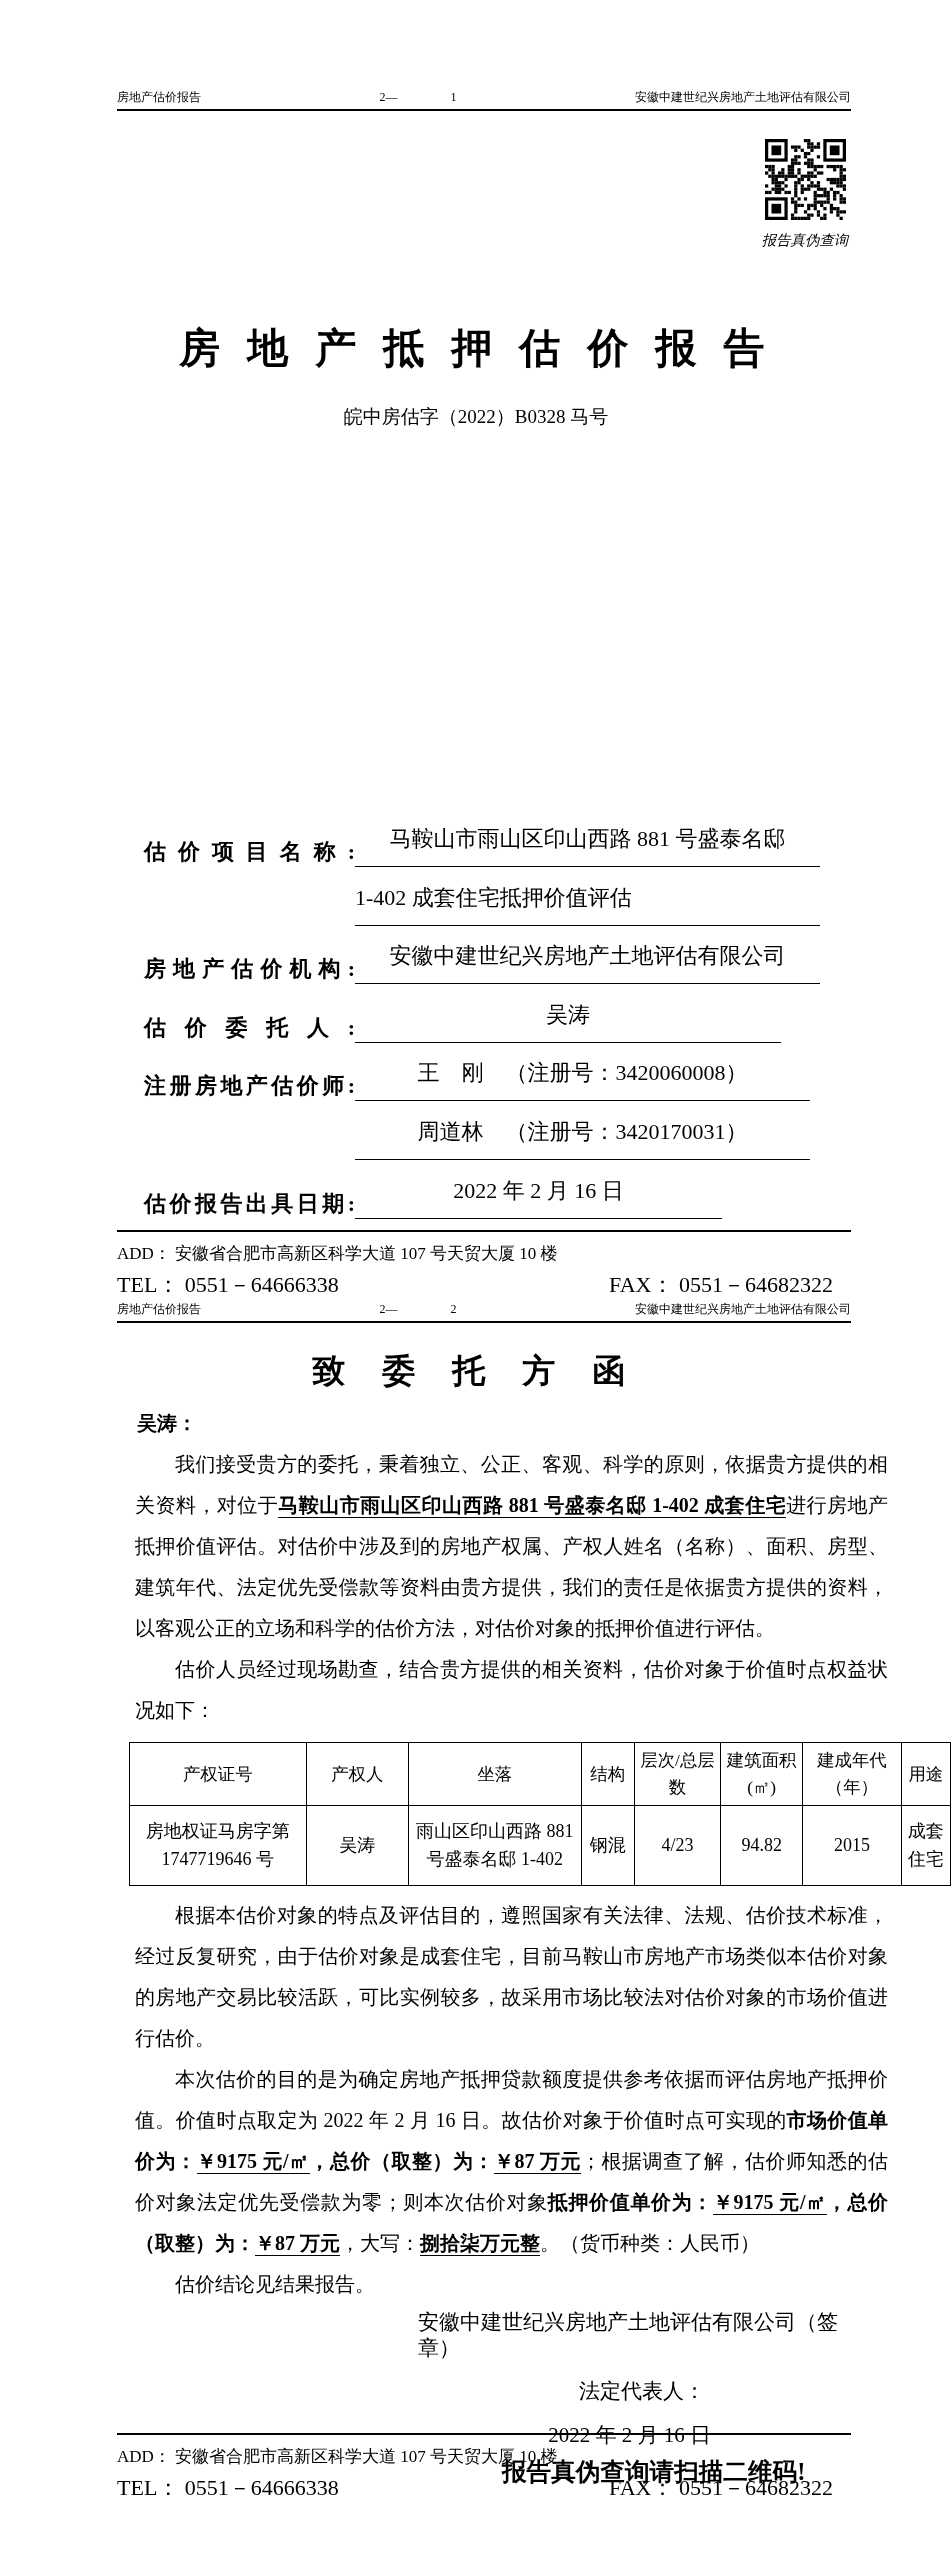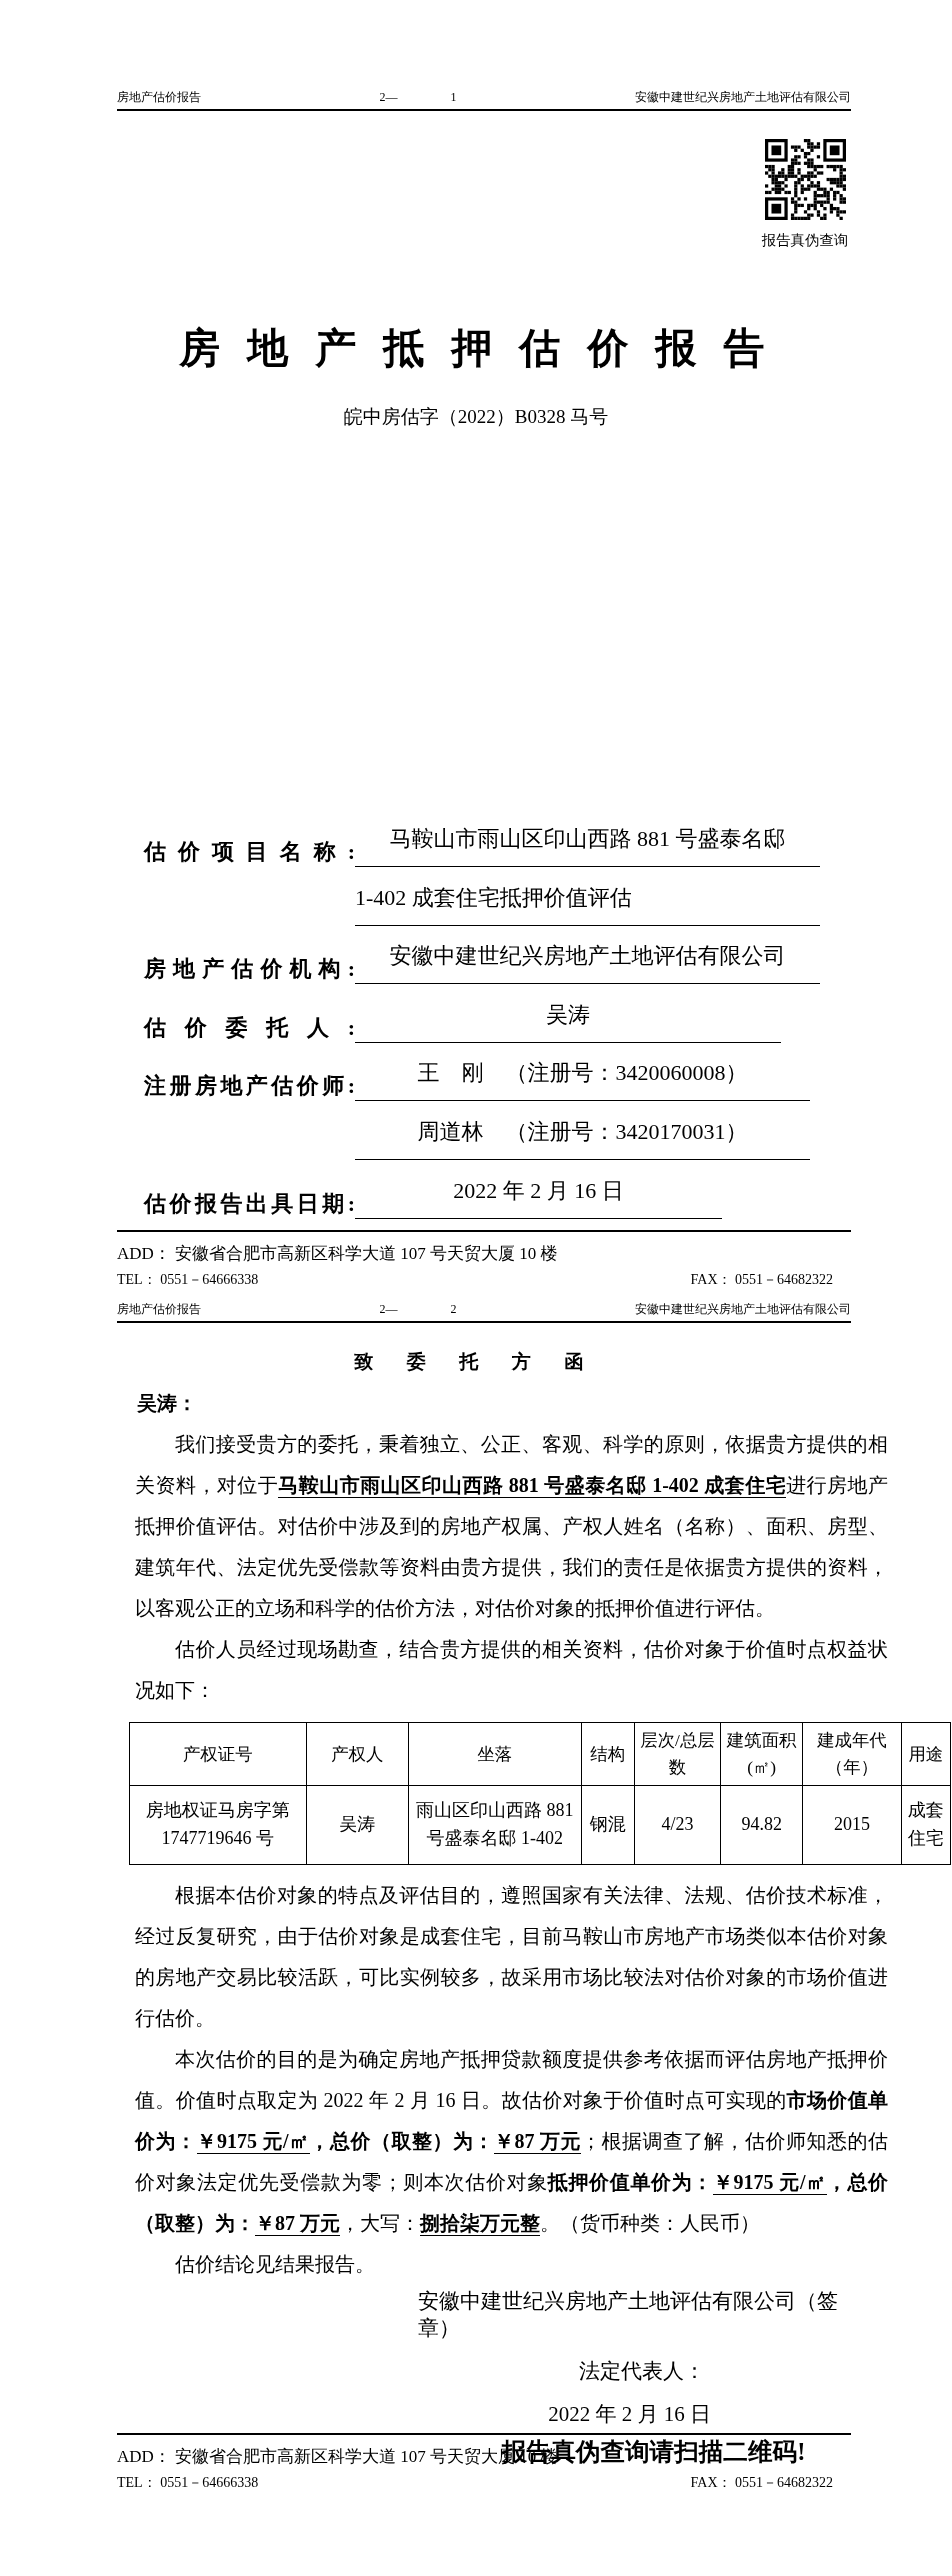--- a/index.html
+++ b/index.html
@@ -18,21 +18,21 @@
     margin:0 101px 0 117px;border-bottom:2.4px solid #000;
     padding-bottom:4.8px;font-size:12px;line-height:1.2;
   }
   #page1 .running-header{padding-top:90px;}
   #page2 .running-header{padding-top:6px;}
   .rh-center{display:flex;gap:53px;}
 
   
   .qr-wrap{position:absolute;top:139px;right:102px;width:90px;text-align:center;}
   .qr-wrap svg{width:81px;height:81px;display:block;margin:0 auto;}
-  .qr-caption{font-size:14.4px;margin-top:10.8px;white-space:nowrap;}
+  .qr-caption{font-size:14.4px;margin-top:10.8px;white-space:nowrap;font-style:italic;}
 
   .doc-title{
     margin-top:211px;text-align:center;font-size:41px;font-weight:bold;
     letter-spacing:8.4px;line-height:1.3;white-space:nowrap;
   }
   .doc-no{margin-top:29px;text-align:center;font-size:19px;line-height:1.4;}
 
   
   .fields{margin-top:393px;margin-left:144px;font-size:22px;}
   .field-row{margin-bottom:15.6px;white-space:nowrap;}
@@ -49,26 +49,26 @@
   .w-short{width:426px;}
   .w-date{width:367px;}
   .ta-left{text-align:left;}
 
   
   .page-footer{position:absolute;left:117px;right:101px;}
   #page1 .page-footer{top:1230px;}
   #page2 .page-footer{top:1137px;}
   .footer-rule{border-top:2.4px solid #000;}
   .footer-add{margin-top:9.6px;font-size:17px;line-height:1.4;}
-  .footer-row{display:flex;justify-content:space-between;font-size:14px;line-height:1.4;margin-top:4.8px;}
+  .footer-row{display:flex;justify-content:space-between;font-size:22px;line-height:1.4;margin-top:4.8px;}
   .footer-fax{padding-right:18px;}
 
   
   .letter-title{
-    margin-top:25px;text-align:center;font-size:19px;font-weight:bold;
+    margin-top:25px;text-align:center;font-size:33px;font-weight:bold;
     letter-spacing:14.4px;line-height:1.45;
   }
   .salutation{margin:7.2px 90px 0 137px;font-size:20px;font-weight:bold;line-height:2.05;}
   .para{
     margin:0 64px 0 135px;font-size:20px;line-height:2.05;
     text-indent:2em;text-align:justify;
   }
   .bu{font-weight:bold;border-bottom:1.8px solid #000;padding-bottom:1.2px;}
   .b{font-weight:bold;}
 

